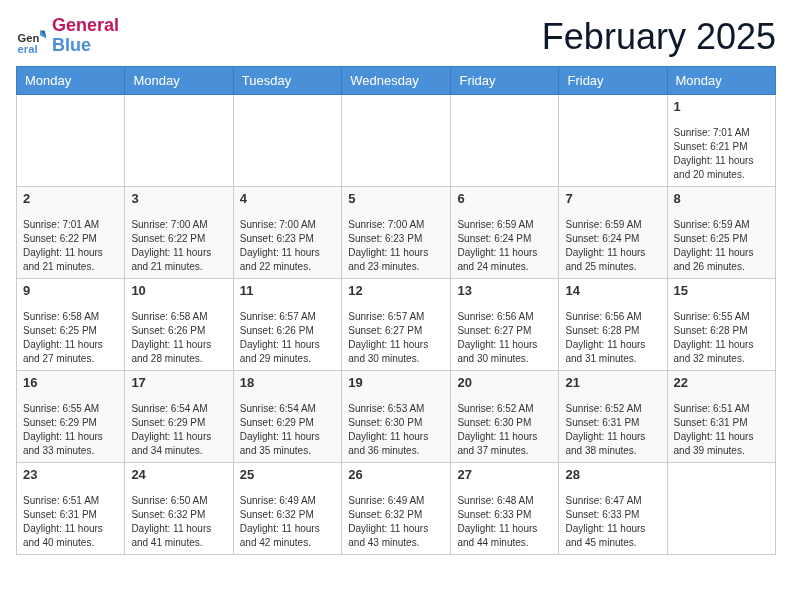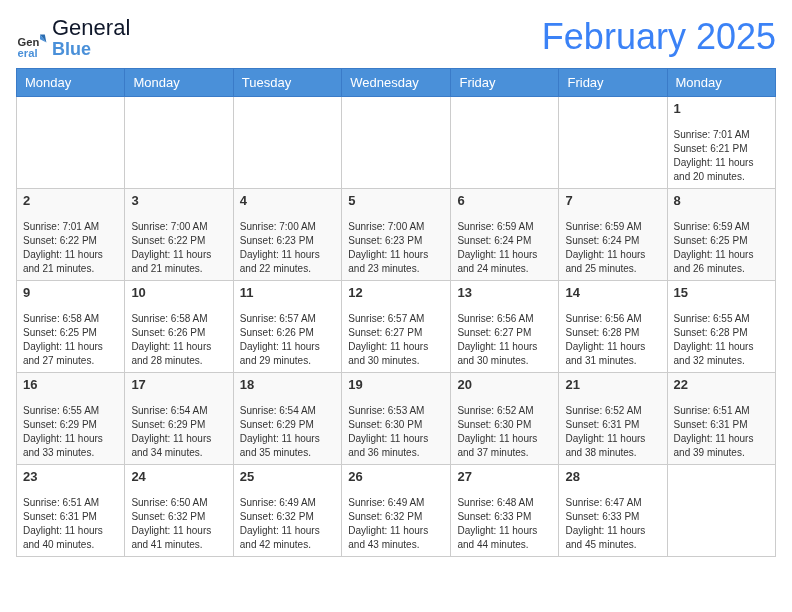--- a/index.html
+++ b/index.html
@@ -20,40 +20,40 @@
       display: flex;
       align-items: flex-end;
       gap: 4px;
     }
     .logo-text {
       display: flex;
       flex-direction: column;
       line-height: 1.1;
     }
     .logo-general {
-      font-size: 22px;
-      font-weight: normal;
-      color: #0f172a;
+      font-size: 18px;
+      font-weight: bold;
+      color: #be185d;
     }
     .logo-blue {
       font-size: 18px;
       font-weight: bold;
       color: #4a90d9;
     }
     .logo-icon {
       width: 32px;
       height: 32px;
     }
     .title-section {
       text-align: right;
     }
     .month-title {
       font-size: 36px;
       font-weight: normal;
-      color: #3b82f6;
+      color: #0f172a;
     }
     .location {
       font-size: 14px;
       color: #555;
     }
     .calendar-table {
       width: 100%;
       border-collapse: collapse;
       border: 1px solid #ccc;
     }

